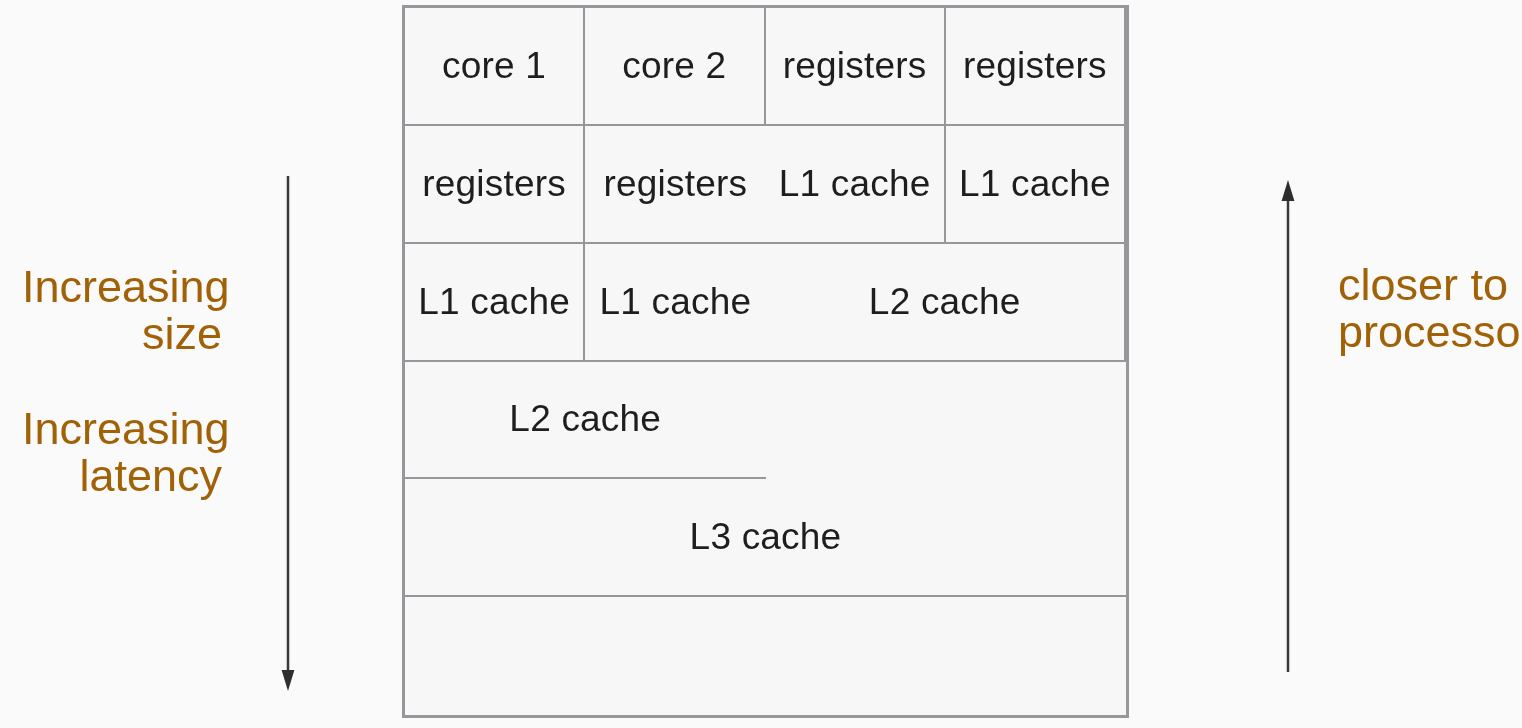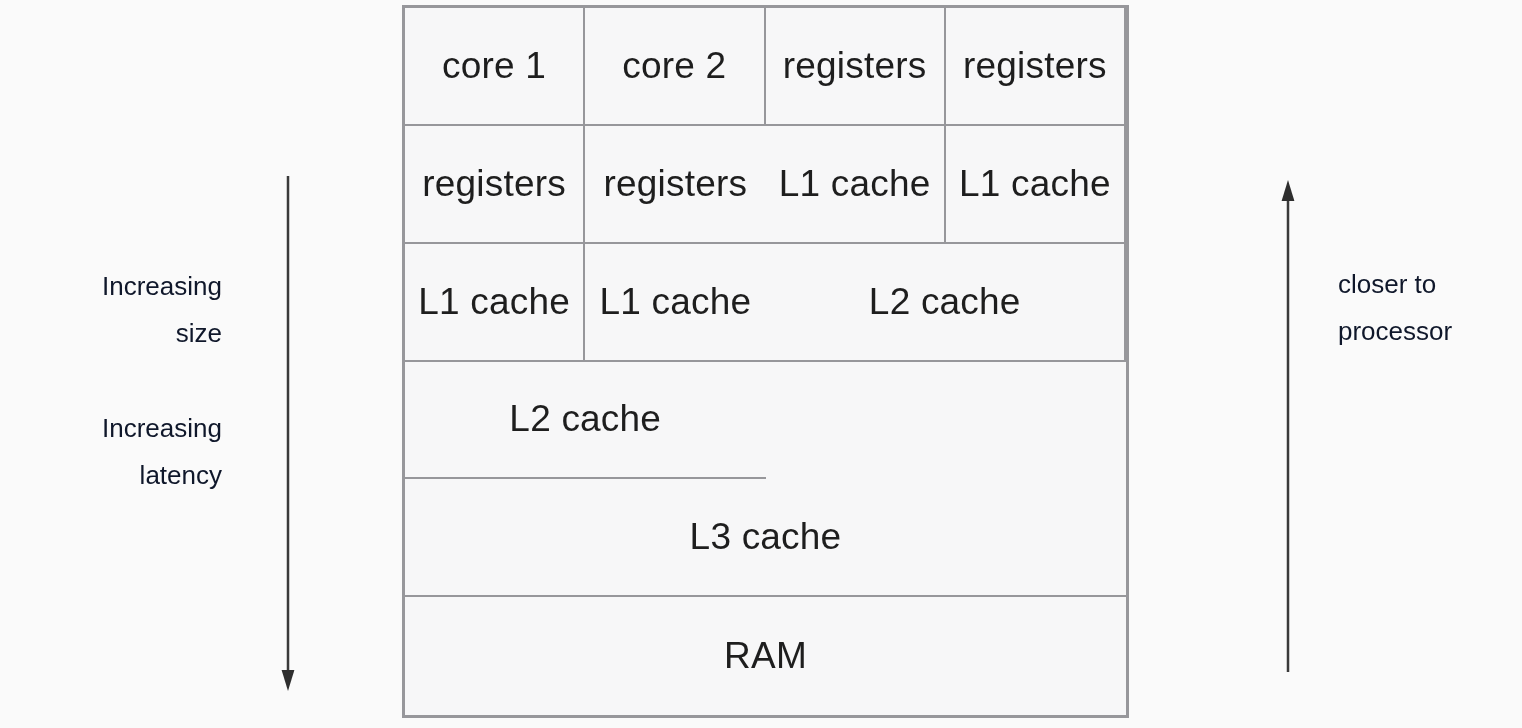--- a/index.html
+++ b/index.html
@@ -43,24 +43,24 @@
     color: #1e1e1e;
   }
   .cell.span2 { grid-column: span 2; }
   .cell.span4 { grid-column: span 4; }
   .cell.last-col { border-right: none; }
   .cell.last-row { border-bottom: none; }
 
   
   .side-label {
     position: absolute;
-    font-size: 26px;
+    font-size: 45px;
     line-height: 47px;
     white-space: pre-line;
-    color: #0f172a;
+    color: #a16207;
   }
   .label-left-top {
     left: 22px;
     top: 263px;
     width: 200px;
     text-align: right;
   }
   .label-left-bottom {
     left: 22px;
     top: 405px;
@@ -126,16 +126,15 @@
     <div class="cell">L1 cache</div>
     <div class="cell">L1 cache</div>
     <div class="cell">L1 cache</div>
     <div class="cell last-col">L1 cache</div>
 
     <div class="cell span2">L2 cache</div>
     <div class="cell span2 last-col">L2 cache</div>
 
     <div class="cell span4 last-col">L3 cache</div>
 
-    <div class="cell span4 last-col last-row">RAM</div>
   </div>
 
 </div>
 
 </body></html>

